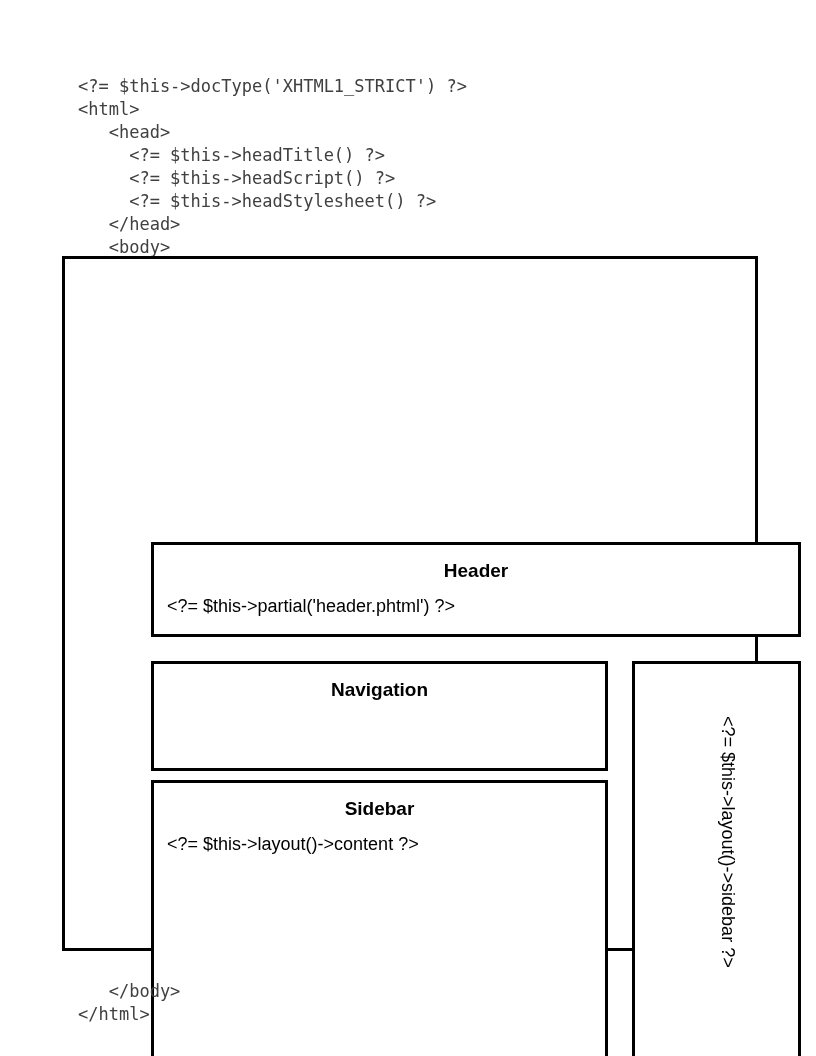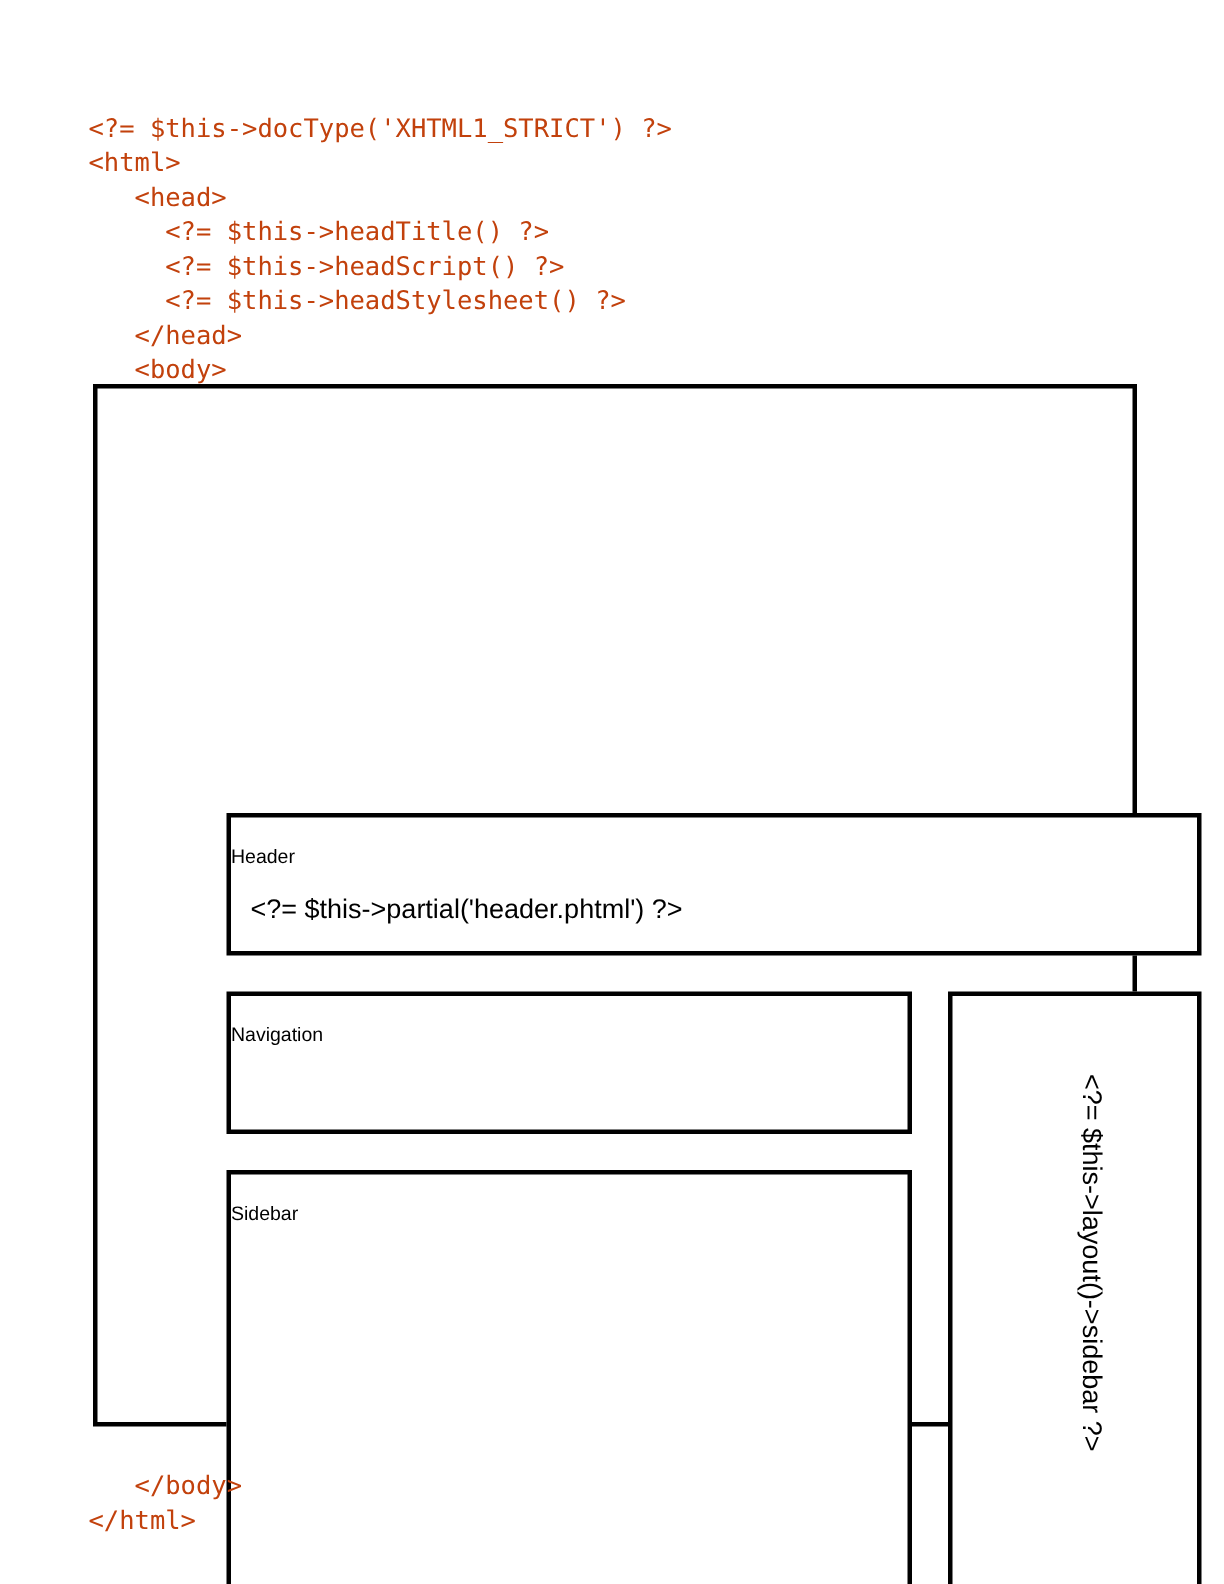--- a/index.html
+++ b/index.html
@@ -11,25 +11,25 @@
     width: 816px;
     height: 1056px;
     position: relative;
     overflow: hidden;
     font-family: "Liberation Sans", sans-serif;
     color: #000000;
   }
 
   .code-block {
     position: absolute;
-    left: 59px;
+    left: 78px;
     font-size: 17px;
     line-height: 23px;
     white-space: pre;
-    color: #c2410c;
+    color: #404040;
   }
   #top-code { top: 58px; }
   #bottom-code { top: 963px; }
 
   .outer-frame {
     position: absolute;
     left: 62px;
     top: 256px;
     width: 696px;
     height: 695px;
@@ -39,22 +39,23 @@
   }
 
   .region-box {
     position: absolute;
     border: 3px solid #000;
     box-sizing: border-box;
     background: #fff;
   }
 
   .region-title {
-    font-size: 13px;
-    font-weight: normal;
+    text-align: center;
+    font-size: 19px;
+    font-weight: bold;
     line-height: 22px;
     margin-top: 15px;
     white-space: pre;
   }
 
   .region-code {
     font-size: 18px;
     line-height: 22px;
     margin-top: 13px;
     padding-left: 13px;
@@ -67,21 +68,21 @@
     top: 283px;
     width: 650px;
     height: 95px;
   }
 
   
   #navigation-box {
     left: 86px;
     top: 402px;
     width: 457px;
-    height: 95px;
+    height: 110px;
   }
 
   
   #content-box {
     left: 86px;
     top: 521px;
     width: 457px;
     height: 287px;
   }
 
@@ -137,20 +138,21 @@
       <div class="region-title">Header</div>
       <div class="region-code">&lt;?= $this-&gt;partial('header.phtml') ?&gt;</div>
     </div>
 
     <div class="region-box" id="navigation-box">
       <div class="region-title">Navigation</div>
     </div>
 
     <div class="region-box" id="content-box">
       <div class="region-title">Sidebar</div>
+      <div class="region-code">&lt;?= $this-&gt;layout()-&gt;content ?&gt;</div>
     </div>
 
     <div class="region-box" id="sidebar-box">
       <div class="sidebar-rotated-wrap">
         <div class="sidebar-rotated">&lt;?= $this-&gt;layout()-&gt;sidebar ?&gt;</div>
       </div>
     </div>
 
   </div>
 

